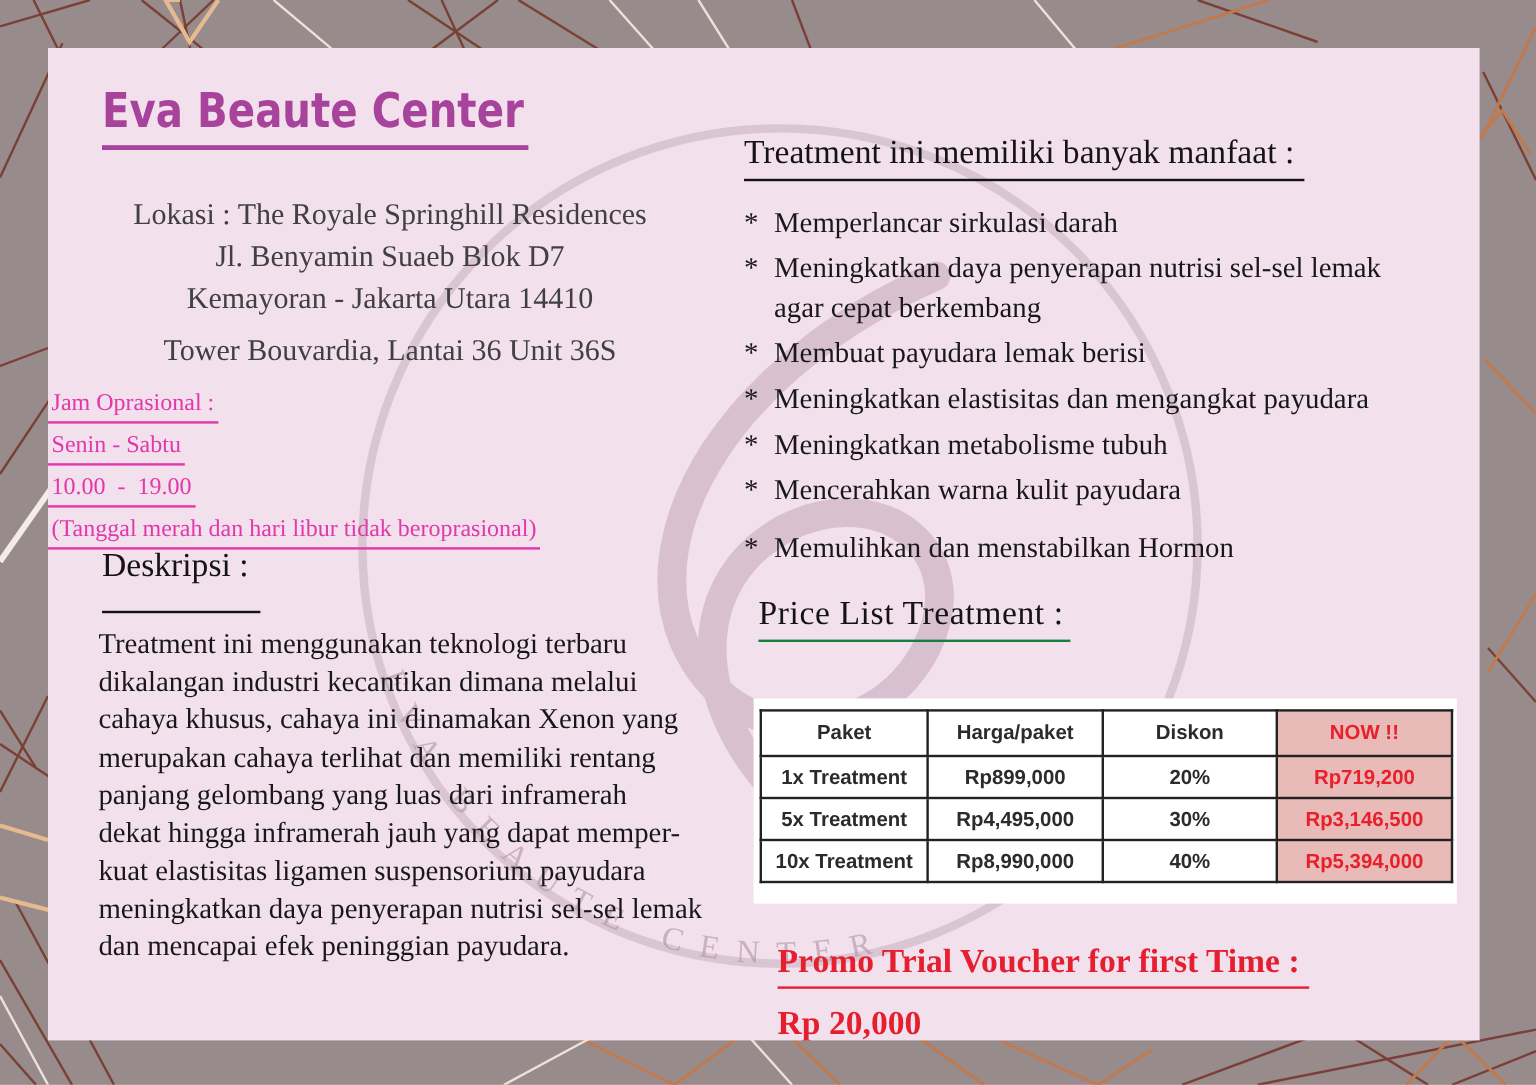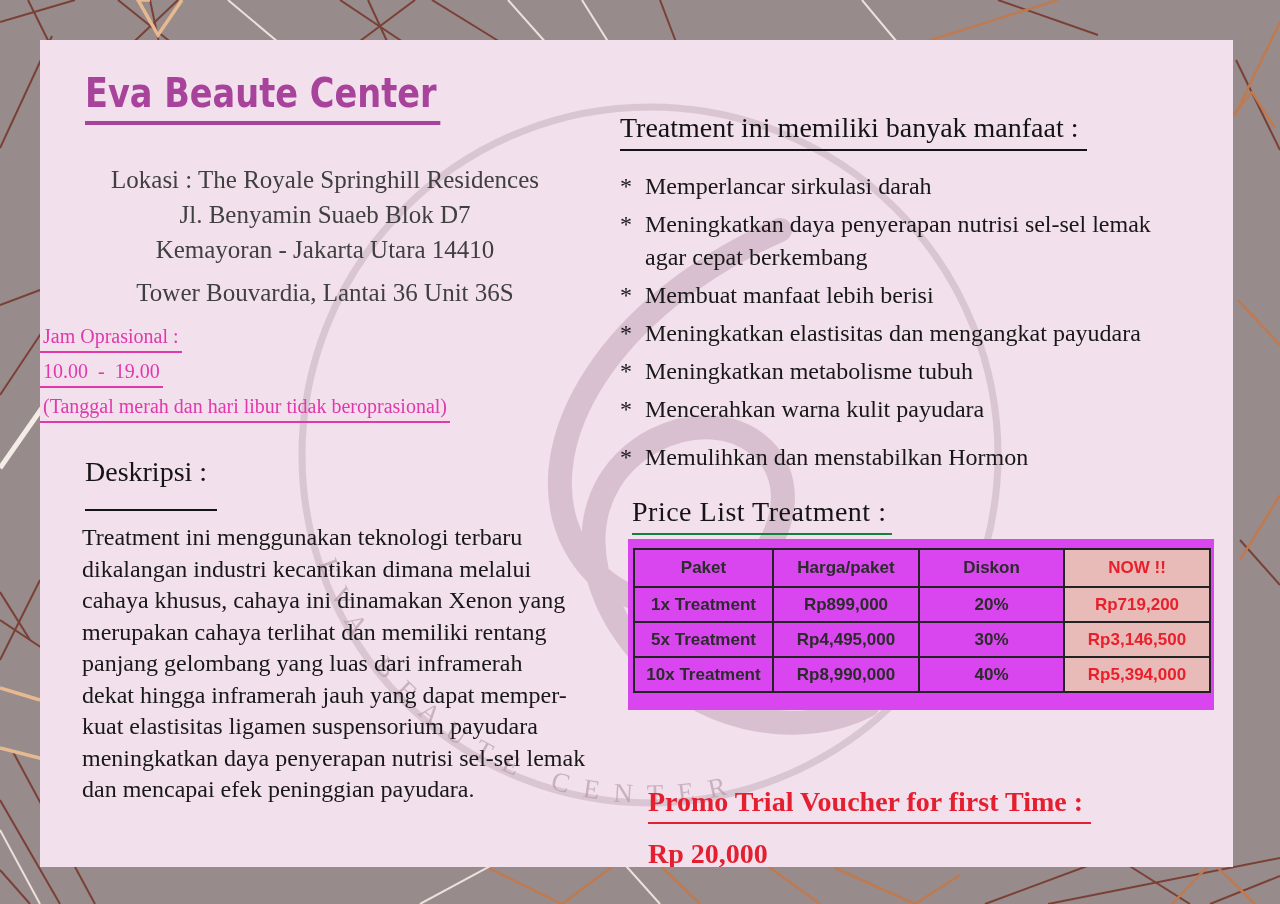--- a/index.html
+++ b/index.html
@@ -61,22 +61,22 @@
   .benefits li:nth-child(7){margin-top:15px;}
   .benefits .star{position:absolute;left:0;top:0;}
   .benefits .btext{white-space:pre-line;}
   .price-head{
     position:absolute;left:592px;top:456px;
     font-size:28px;color:#141414;letter-spacing:.5px;
     border-bottom:2px solid #15803d;padding:0 6px 5px 0;
   }
   
   .table-box{
-    position:absolute;left:588px;top:499px;width:586px;height:171px;
-    background:#d946ef;
+    position:absolute;left:588px;top:542px;width:586px;height:171px;
+    background:#ffffff;
   }
   .price-table{
     position:absolute;left:5px;top:9px;
     border-collapse:collapse;table-layout:fixed;
     font-family:"Liberation Sans", sans-serif;
   }
   .price-table th,.price-table td{
     border:2px solid #222222;text-align:center;vertical-align:middle;
     font-size:17px;color:#2b2b2b;padding:0;
   }
@@ -168,20 +168,21 @@
 
   <div class="location">
     <div class="loc-line">Lokasi : The Royale Springhill Residences</div>
     <div class="loc-line">Jl. Benyamin Suaeb Blok D7</div>
     <div class="loc-line">Kemayoran - Jakarta Utara 14410</div>
     <div class="loc-line">Tower Bouvardia, Lantai 36 Unit 36S</div>
   </div>
 
   <div class="hours">
     <div class="hour-line"><span>Jam Oprasional :</span></div>
+    <div class="hour-line"><span>Senin - Sabtu</span></div>
     <div class="hour-line"><span>10.00  -  19.00</span></div>
     <div class="hour-line"><span>(Tanggal merah dan hari libur tidak beroprasional)</span></div>
   </div>
 
   <div class="desc-head">Deskripsi :</div>
   <div class="desc-body">Treatment ini menggunakan teknologi terbaru
 dikalangan industri kecantikan dimana melalui
 cahaya khusus, cahaya ini dinamakan Xenon yang
 merupakan cahaya terlihat dan memiliki rentang
 panjang gelombang yang luas dari inframerah
@@ -189,21 +190,21 @@
 kuat elastisitas ligamen suspensorium payudara
 meningkatkan daya penyerapan nutrisi sel-sel lemak
 dan mencapai efek peninggian payudara.</div>
 
   <div class="benefits-head">Treatment ini memiliki banyak manfaat :</div>
 
   <ul class="benefits">
     <li><span class="star">*</span><span class="btext">Memperlancar sirkulasi darah</span></li>
     <li><span class="star">*</span><span class="btext">Meningkatkan daya penyerapan nutrisi sel-sel lemak
 agar cepat berkembang</span></li>
-    <li><span class="star">*</span><span class="btext">Membuat manfaat lebih berisi</span></li>
+    <li><span class="star">*</span><span class="btext">Membuat payudara lemak berisi</span></li>
     <li><span class="star">*</span><span class="btext">Meningkatkan elastisitas dan mengangkat payudara</span></li>
     <li><span class="star">*</span><span class="btext">Meningkatkan metabolisme tubuh</span></li>
     <li><span class="star">*</span><span class="btext">Mencerahkan warna kulit payudara</span></li>
     <li><span class="star">*</span><span class="btext">Memulihkan dan menstabilkan Hormon</span></li>
   </ul>
 
   <div class="price-head">Price List Treatment :</div>
 
   <div class="table-box">
     <table class="price-table">

